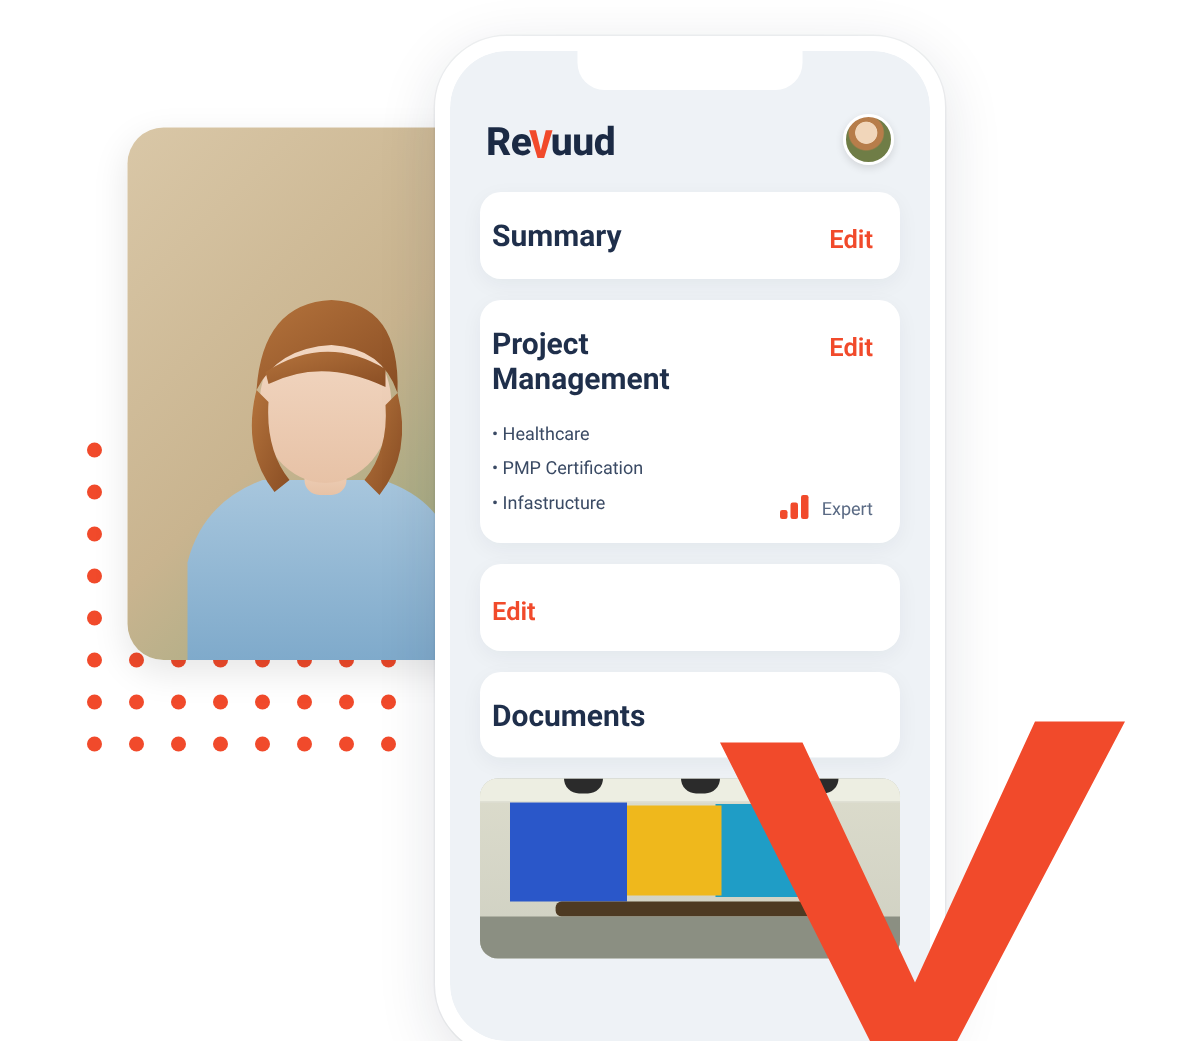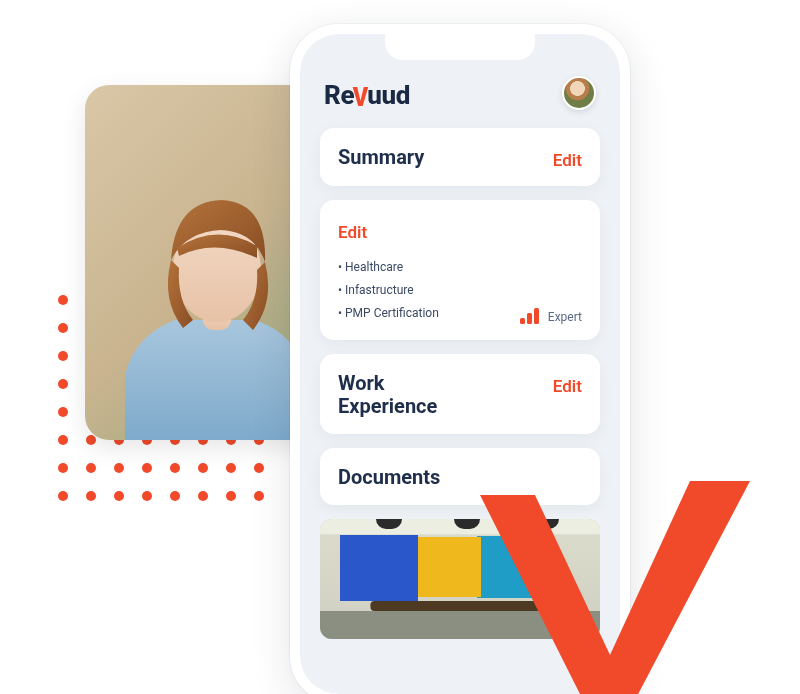--- a/index.html
+++ b/index.html
@@ -105,21 +105,21 @@
       width: 34px; height: 34px;
       border-radius: 50%;
       border: 2px solid #ffffff;
       box-shadow: 0 2px 6px rgba(0,0,0,0.12);
       background: radial-gradient(circle at 45% 35%, #f1d6ba 0 28%, #b77d4a 30% 44%, #6f7d46 48% 100%);
     }
 
     .card {
       background: #ffffff;
       border-radius: 14px;
-      padding: 18px 18px 16px 18px;
+      padding: 18px 18px 16px 8px;
       margin-bottom: 14px;
       box-shadow: 0 4px 14px rgba(21,34,56,0.05);
       position: relative;
     }
     .card-head {
       display: flex;
       justify-content: space-between;
       align-items: flex-start;
       gap: 12px;
     }
@@ -335,40 +335,40 @@
 
     <div class="card">
       <div class="card-head">
         <div class="card-title">Summary</div>
         <div class="edit-link">Edit</div>
       </div>
     </div>
 
     <div class="card">
       <div class="card-head">
+        <div class="card-title">Project<br>Management</div>
         <div class="edit-link">Edit</div>
       </div>
       <ul class="bullets">
         <li>Healthcare</li>
+        <li>PMP Certification</li>
         <li>Infastructure</li>
-        <li>PMP Certification</li>
       </ul>
       <div class="skill-level">
         <svg width="20" height="16" viewBox="0 0 20 16">
           <rect x="0" y="10" width="5" height="6" rx="1.5" fill="currentColor"></rect>
           <rect x="7" y="5" width="5" height="11" rx="1.5" fill="currentColor"></rect>
           <rect x="14" y="0" width="5" height="16" rx="1.5" fill="currentColor"></rect>
         </svg>
         <span>Expert</span>
       </div>
     </div>
 
     <div class="card">
       <div class="card-head">
-        <div class="card-title">Work<br>Experience</div>
         <div class="edit-link">Edit</div>
       </div>
     </div>
 
     <div class="card">
       <div class="card-head">
         <div class="card-title">Documents</div>
       </div>
     </div>
 

